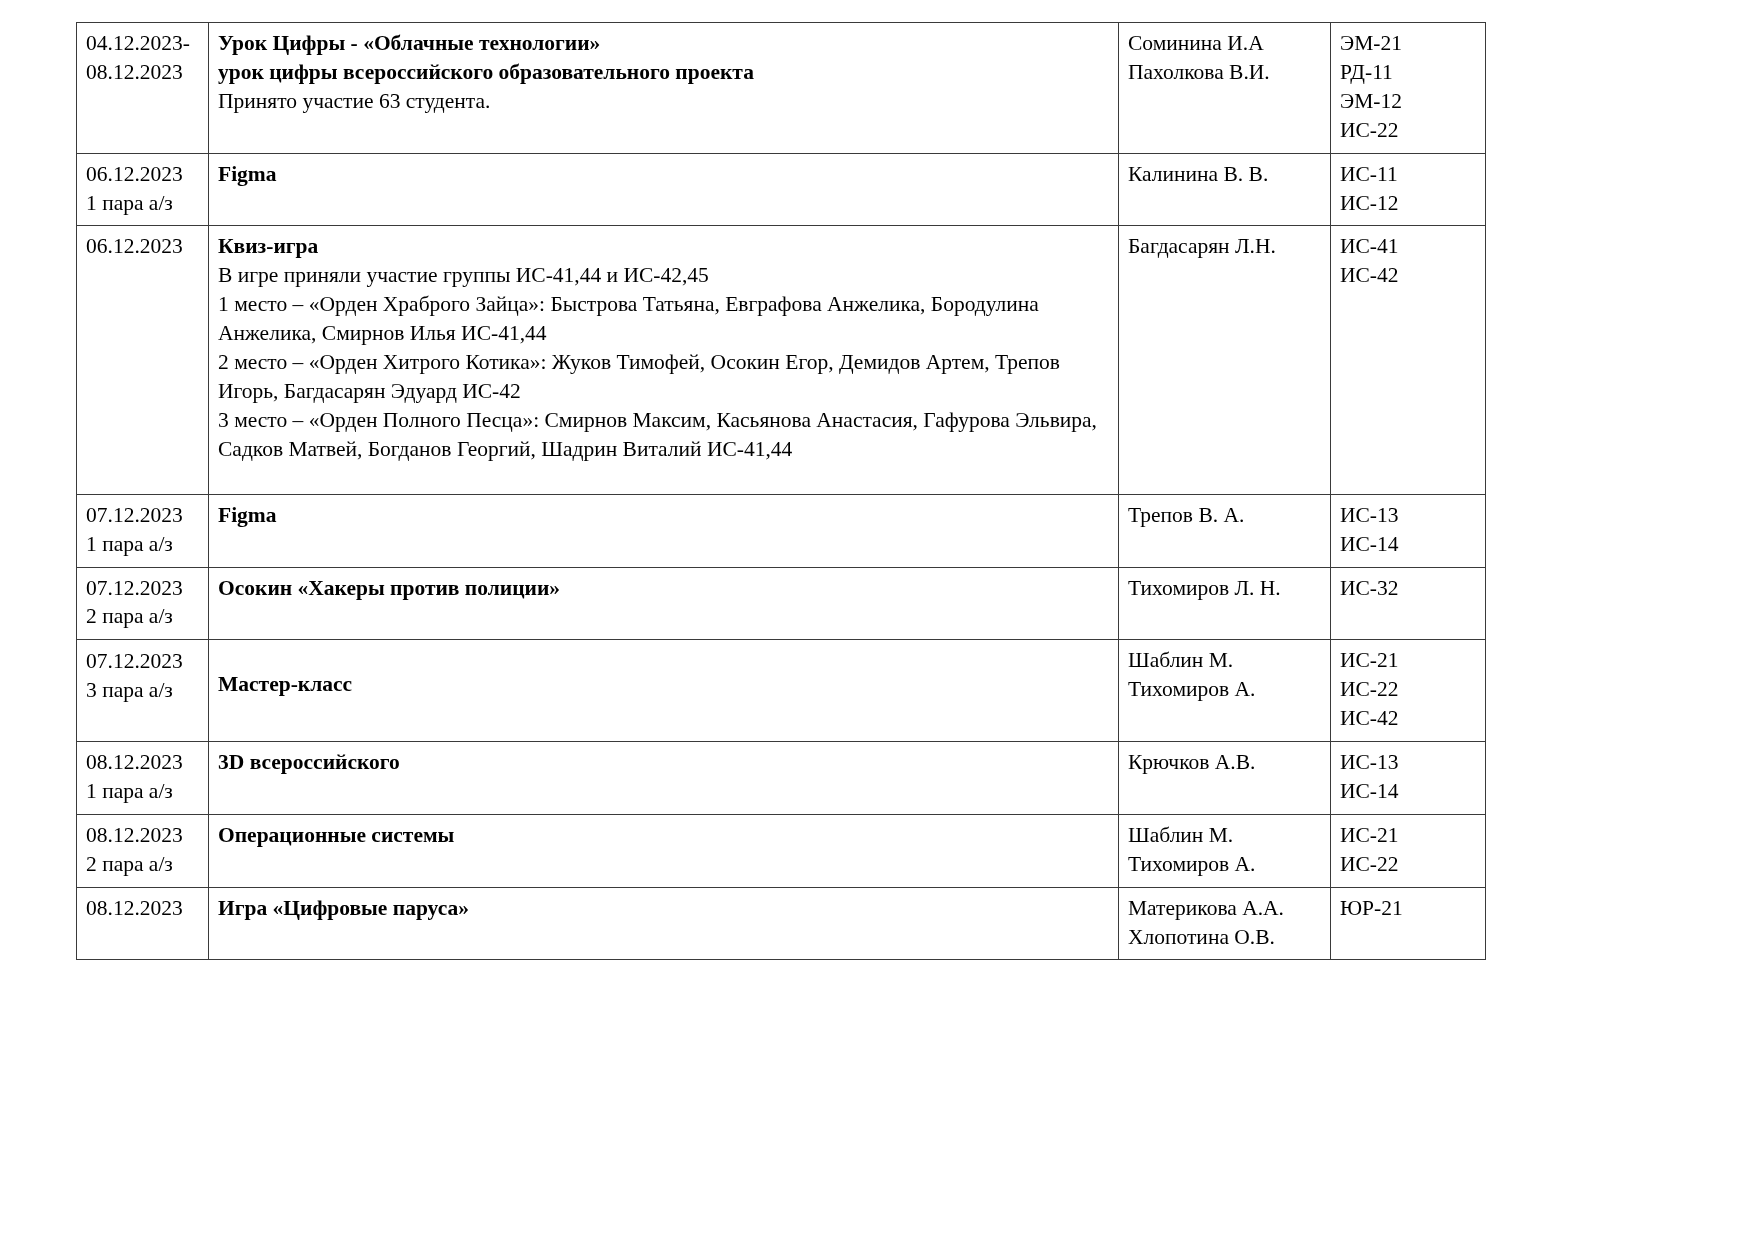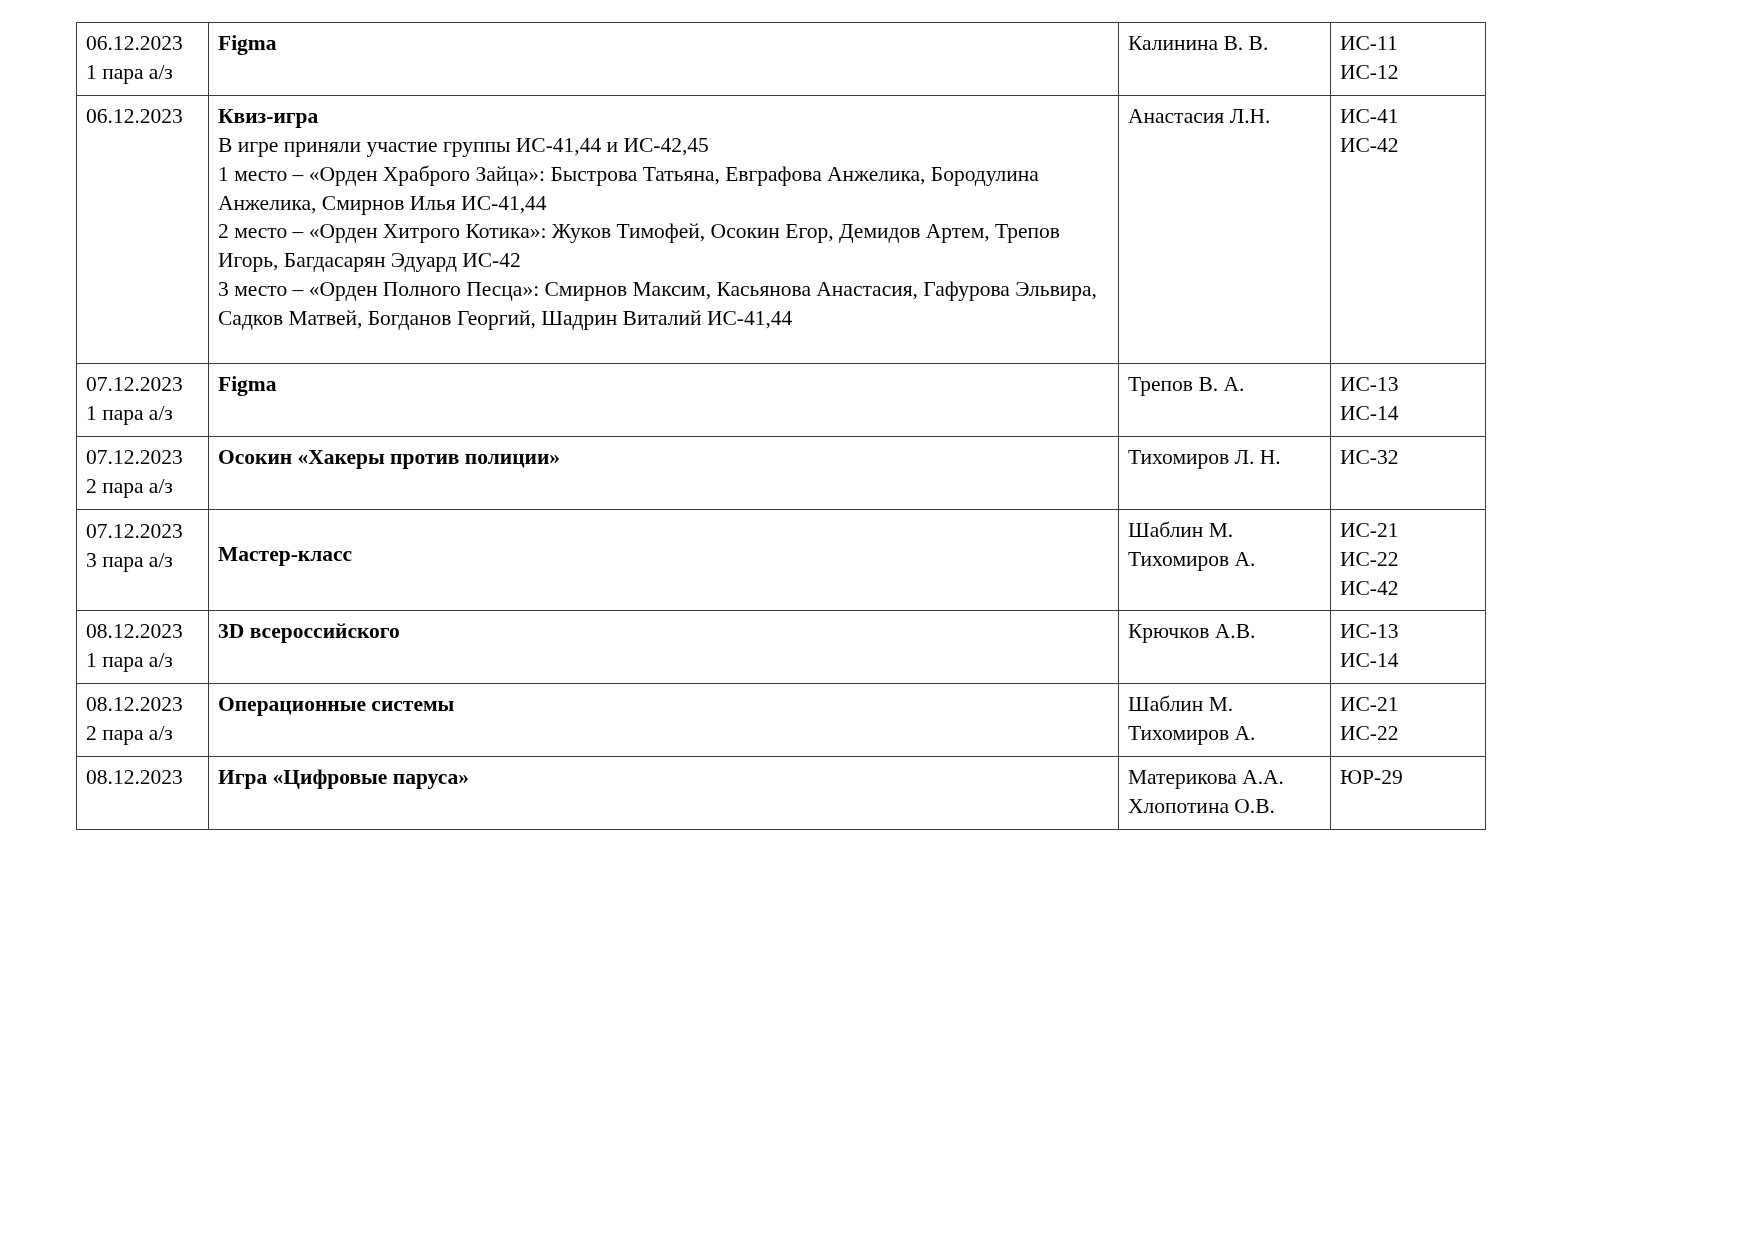--- a/index.html
+++ b/index.html
@@ -97,20 +97,35 @@
 
   <table class="events-table">
     <colgroup>
       <col class="c-date">
       <col class="c-event">
       <col class="c-teach">
       <col class="c-group">
     </colgroup>
     <tbody>
 
+      <tr class="row-tall-1">
+        <td class="cell-date">04.12.2023-
+08.12.2023</td>
+        <td class="cell-event">
+          <p class="event-title">Урок Цифры - «Облачные технологии»</p>
+          <p class="event-sub">урок цифры всероссийского образовательного проекта</p>
+          <p class="event-line">Принято участие 63 студента.</p>
+        </td>
+        <td class="cell-teacher">Соминина И.А
+Пахолкова В.И.</td>
+        <td class="cell-groups">ЭМ-21
+РД-11
+ЭМ-12
+ИС-22</td>
+      </tr>
 
       <tr class="row-figma">
         <td class="cell-date">06.12.2023
 1 пара а/з</td>
         <td class="cell-event">
           <p class="event-title">Figma</p>
         </td>
         <td class="cell-teacher">Калинина В. В.</td>
         <td class="cell-groups">ИС-11
 ИС-12</td>
@@ -118,21 +133,21 @@
 
       <tr class="row-quiz">
         <td class="cell-date">06.12.2023</td>
         <td class="cell-event">
           <p class="event-title">Квиз-игра</p>
           <p class="event-line">В игре приняли участие группы ИС-41,44 и ИС-42,45</p>
           <p class="event-line">1 место – «Орден Храброго Зайца»: Быстрова Татьяна, Евграфова Анжелика, Бородулина Анжелика, Смирнов Илья ИС-41,44</p>
           <p class="event-line">2 место – «Орден Хитрого Котика»: Жуков Тимофей, Осокин Егор, Демидов Артем, Трепов Игорь, Багдасарян Эдуард ИС-42</p>
           <p class="event-line">3 место – «Орден Полного Песца»: Смирнов Максим, Касьянова Анастасия, Гафурова Эльвира, Садков Матвей, Богданов Георгий, Шадрин Виталий ИС-41,44</p>
         </td>
-        <td class="cell-teacher">Анастасия Л.Н.</td>
+        <td class="cell-teacher">Багдасарян Л.Н.</td>
         <td class="cell-groups">ИС-41
 ИС-42</td>
       </tr>
 
       <tr class="row-python">
         <td class="cell-date">07.12.2023
 1 пара а/з</td>
         <td class="cell-event">
           <p class="event-title">Figma</p>
         </td>
@@ -187,19 +202,19 @@
 ИС-22</td>
       </tr>
 
       <tr class="row-last">
         <td class="cell-date">08.12.2023</td>
         <td class="cell-event">
           <p class="event-title">Игра «Цифровые паруса»</p>
         </td>
         <td class="cell-teacher">Материкова А.А.
 Хлопотина О.В.</td>
-        <td class="cell-groups">ЮР-29</td>
+        <td class="cell-groups">ЮР-21</td>
       </tr>
 
     </tbody>
   </table>
 
 </div>
 
 </body></html>

